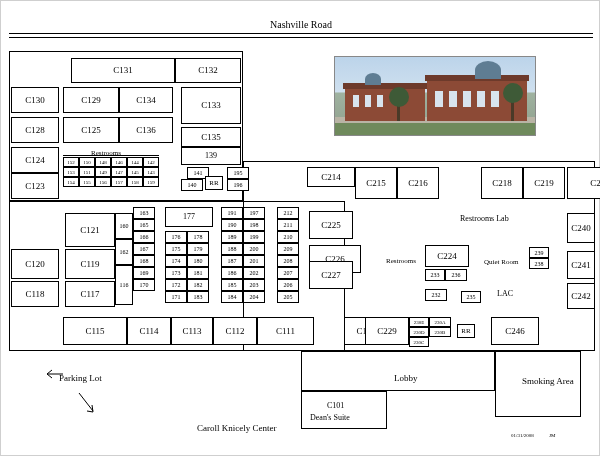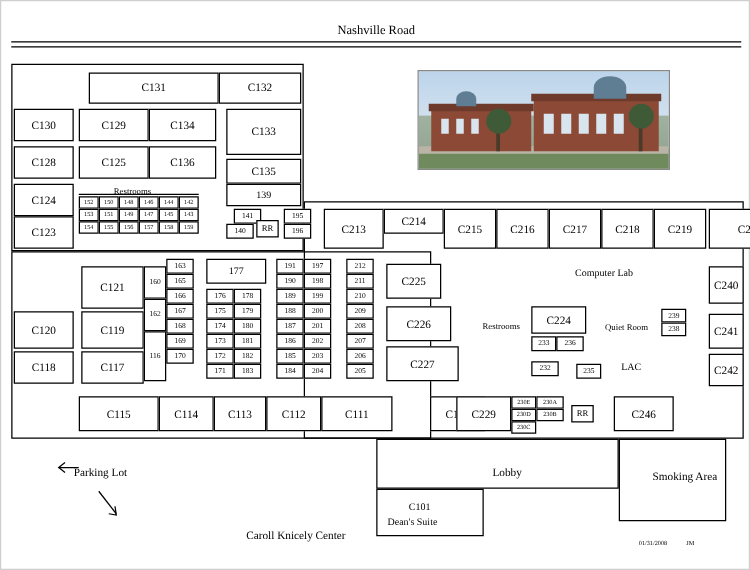--- a/index.html
+++ b/index.html
@@ -132,34 +132,32 @@
     <div class="rm" style="left: 10px; top: 248px; width: 48px; height: 30px; font-size: 9px;">C120</div>
     <div class="rm" style="left: 64px; top: 248px; width: 50px; height: 30px; font-size: 9px;">C119</div>
     <div class="rm" style="left: 10px; top: 280px; width: 48px; height: 26px; font-size: 9px;">C118</div>
     <div class="rm" style="left: 64px; top: 280px; width: 50px; height: 26px; font-size: 9px;">C117</div>
     <div class="rm" style="left: 62px; top: 316px; width: 64px; height: 28px; font-size: 9px;">C115</div>
     <div class="rm" style="left: 126px; top: 316px; width: 44px; height: 28px; font-size: 9px;">C114</div>
     <div class="rm" style="left: 170px; top: 316px; width: 42px; height: 28px; font-size: 9px;">C113</div>
     <div class="rm" style="left: 212px; top: 316px; width: 44px; height: 28px; font-size: 9px;">C112</div>
     <div class="rm" style="left: 256px; top: 316px; width: 57px; height: 28px; font-size: 9px;">C111</div>
     <div class="rm" style="left: 300px; top: 316px; width: 44px; height: 28px; font-size: 9px; margin-left: 43px;">C110</div>
-    <div class="rm" style="left: 258px; top: 166px; width: 48px; height: 32px; font-size: 9px;">C213</div>
     <div class="rm" style="left: 306px; top: 166px; width: 48px; height: 20px; font-size: 9px;">C214</div>
     <div class="rm" style="left: 354px; top: 166px; width: 42px; height: 32px; font-size: 9px;">C215</div>
     <div class="rm" style="left: 396px; top: 166px; width: 42px; height: 32px; font-size: 9px;">C216</div>
-    <div class="rm" style="left: 438px; top: 166px; width: 42px; height: 32px; font-size: 9px;">C217</div>
     <div class="rm" style="left: 480px; top: 166px; width: 42px; height: 32px; font-size: 9px;">C218</div>
     <div class="rm" style="left: 522px; top: 166px; width: 42px; height: 32px; font-size: 9px;">C219</div>
     <div class="rm" style="left: 566px; top: 166px; width: 28px; height: 32px; font-size: 9px; padding-left: 32px;">C222</div>
     <div class="rm" style="left: 566px; top: 212px; width: 28px; height: 30px; font-size: 9px;">C240</div>
     <div class="rm" style="left: 566px; top: 250px; width: 28px; height: 28px; font-size: 9px;">C241</div>
     <div class="rm" style="left: 566px; top: 282px; width: 28px; height: 26px; font-size: 9px;">C242</div>
     <div class="rm" style="left: 308px; top: 210px; width: 44px; height: 28px; font-size: 9px;">C225</div>
     <div class="rm" style="left: 308px; top: 244px; width: 52px; height: 28px; font-size: 9px;">C226</div>
-    <div class="rm" style="left: 308px; top: 276px; width: 58px; height: 28px; font-size: 9px;">C227</div>
+    <div class="rm" style="left: 308px; top: 260px; width: 44px; height: 28px; font-size: 9px;">C227</div>
     <div class="rm" style="left: 424px; top: 244px; width: 44px; height: 22px; font-size: 9px;">C224</div>
     <div class="rm" style="left: 364px; top: 316px; width: 44px; height: 28px; font-size: 9px;">C229</div>
     <div class="rm" style="left: 490px; top: 316px; width: 48px; height: 28px; font-size: 9px;">C246</div>
     <div class="rm" style="left: 164px; top: 206px; width: 48px; height: 20px; font-size: 8px;">177</div>
     <div class="rm" style="left: 186px; top: 166px; width: 22px; height: 12px; font-size: 6px;">141</div>
     <div class="rm" style="left: 180px; top: 178px; width: 22px; height: 12px; font-size: 6px;">140</div>
     <div class="rm" style="left: 226px; top: 166px; width: 22px; height: 12px; font-size: 6px;">195</div>
     <div class="rm" style="left: 226px; top: 178px; width: 22px; height: 12px; font-size: 6px;">196</div>
     <div class="rm" style="left: 204px; top: 175px; width: 18px; height: 14px; font-size: 7px;">RR</div>
     <div class="rm" style="left: 456px; top: 323px; width: 18px; height: 14px; font-size: 7px;">RR</div>
@@ -239,18 +237,18 @@
     <div class="rm" style="left: 276px; top: 278px; width: 22px; height: 12px; font-size: 6px;">206</div>
     <div class="rm" style="left: 276px; top: 290px; width: 22px; height: 12px; font-size: 6px;">205</div>
     <div class="txt" style="left: 58px; top: 372px; font-size: 9px;">Parking Lot</div>
     <div class="txt" style="left: 393px; top: 372px; font-size: 9px;">Lobby</div>
     <div class="txt" style="left: 521px; top: 375px; font-size: 9px;">Smoking Area</div>
     <div class="txt" style="left: 196px; top: 422px; font-size: 9px;">Caroll Knicely Center</div>
     <div class="txt" style="left: 309px; top: 412px; font-size: 8px;">Dean's Suite</div>
     <div class="txt" style="left: 326px; top: 400px; font-size: 8px;">C101</div>
     <div class="txt" style="left: 90px; top: 148px; font-size: 7px;">Restrooms</div>
     <div class="txt" style="left: 385px; top: 256px; font-size: 7px;">Restrooms</div>
-    <div class="txt" style="left: 459px; top: 213px; font-size: 8px;">Computer Lab</div>
+    <div class="txt" style="left: 459px; top: 213px; font-size: 8px;">Restrooms Lab</div>
     <div class="txt" style="left: 483px; top: 257px; font-size: 7px;">Quiet Room</div>
     <div class="txt" style="left: 496px; top: 288px; font-size: 8px;">LAC</div>
     <div class="txt" style="left: 510px; top: 432px; font-size: 5px;">01/31/2008</div>
     <div class="txt" style="left: 548px; top: 432px; font-size: 5px;">JM</div>
   </div>
 
 </body></html>

